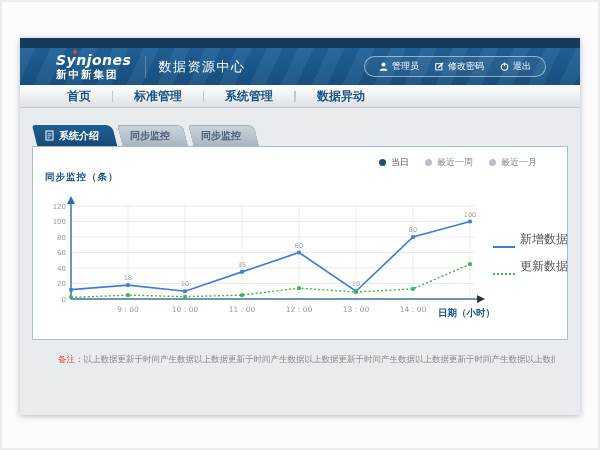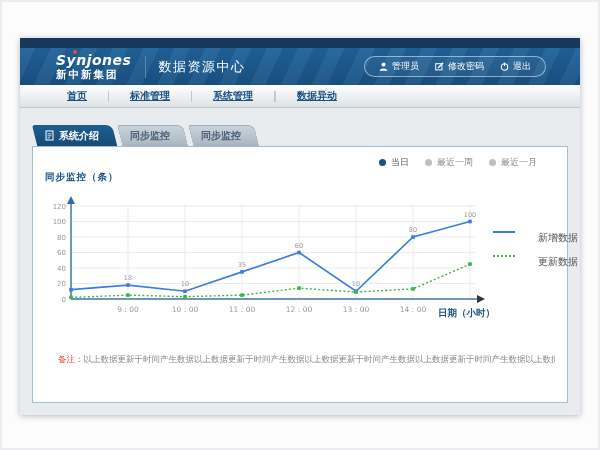--- a/index.html
+++ b/index.html
@@ -31,53 +31,53 @@
   .user-pill { margin-left:auto; margin-right:34px; display:flex; align-items:center;
                border:1px solid rgba(255,255,255,.5); border-radius:11px; padding:3px 6px;
                background:rgba(255,255,255,.05); }
   .user-item { display:flex; align-items:center; gap:4px; color:#fff; font-size:9px;
                padding:0 8px; cursor:pointer; white-space:nowrap; }
   .user-item svg { display:block; }
 
   
   .nav { height:23px; background:linear-gradient(#ffffff,#dde2e6); border-bottom:1px solid #c3c9cf;
          display:flex; align-items:center; padding-left:26px; }
-  .nav-item { padding:0 21px; font-size:10px; font-weight:bold; color:#1a5285;
-              line-height:22px; cursor:pointer; white-space:nowrap;text-decoration:underline; }
+  .nav-item { padding:0 21px; font-size:12px; font-weight:bold; color:#1a5285;
+              line-height:22px; cursor:pointer; white-space:nowrap; }
   .nav-sep { width:1px; height:11px; background:#c2c8ce; }
 
   
   .content { padding:17px 10px 0 12px; }
 
   .tabs { display:flex; height:21px; }
   .tab { position:relative; padding:0 13px; line-height:21px; font-size:10px; font-weight:bold;
          cursor:pointer; margin-right:5px; }
   .tab::before { content:""; position:absolute; inset:0; transform:skewX(14deg);
                  transform-origin:0 0; border-radius:3px 6px 0 0; }
   .tab.active { color:#fff; }
   .tab.active::before { background:linear-gradient(#1d5f93,#174a76); }
   .tab:not(.active) { color:#4f6378; }
   .tab:not(.active)::before { background:linear-gradient(#cad3da,#a8b5c1); border:1px solid #9fadb9; border-bottom:none; }
   .tab-inner { position:relative; z-index:1; display:flex; align-items:center; gap:5px;text-align:center; }
 
-  .card { background:#fff; border:1px solid #a3bed2; height:257px; position:relative; margin-right:2px;padding-left:16px; }
+  .card { background:#fff; border:1px solid #a3bed2; height:194px; position:relative; margin-right:2px;padding-left:16px; }
 
   .radios { position:absolute; top:9px; right:30px; display:flex; gap:16px; align-items:center; }
   .radio { display:flex; align-items:center; gap:5px; font-size:9px; color:#888; cursor:pointer; white-space:nowrap; }
   .radio .dot { width:7px; height:7px; border-radius:50%; background:#b9bfc6; }
   .radio.selected .dot { background:#1f4e79; }
   .radio.selected { color:#555; }
 
   .y-label { position:absolute; left:12px; top:24px; font-size:9.5px; font-weight:bold;
              color:#1a5285; letter-spacing:1px; }
   .chart-wrap { position:absolute; left:14px; top:44px; }
   .x-label { position:absolute; left:405px; top:160px; font-size:9.5px; font-weight:bold; color:#1a5285; }
 
   .legend { position:absolute; left:460px; top:84px; }
-  .legend-item { display:flex; align-items:flex-start; gap:23px; margin-bottom:10px; font-size:10px; color:#555; white-space:nowrap; }
+  .legend-item { display:flex; align-items:flex-end; gap:5px; margin-bottom:10px; font-size:12px; color:#555; white-space:nowrap; }
   .swatch { width:22px; height:0; }
   .swatch.solid  { border-top:2px solid #3d7de0; }
   .swatch.dotted { border-top:2px dotted #3bb44a; }
 
   .note { position:absolute; left:25px; top:207px; right:12px; font-size:8.5px;
           white-space:nowrap; overflow:hidden; }
   .note-label { color:#d9433b; }
   .note-text { color:#8b8b8b; }
 </style>
 </head>

